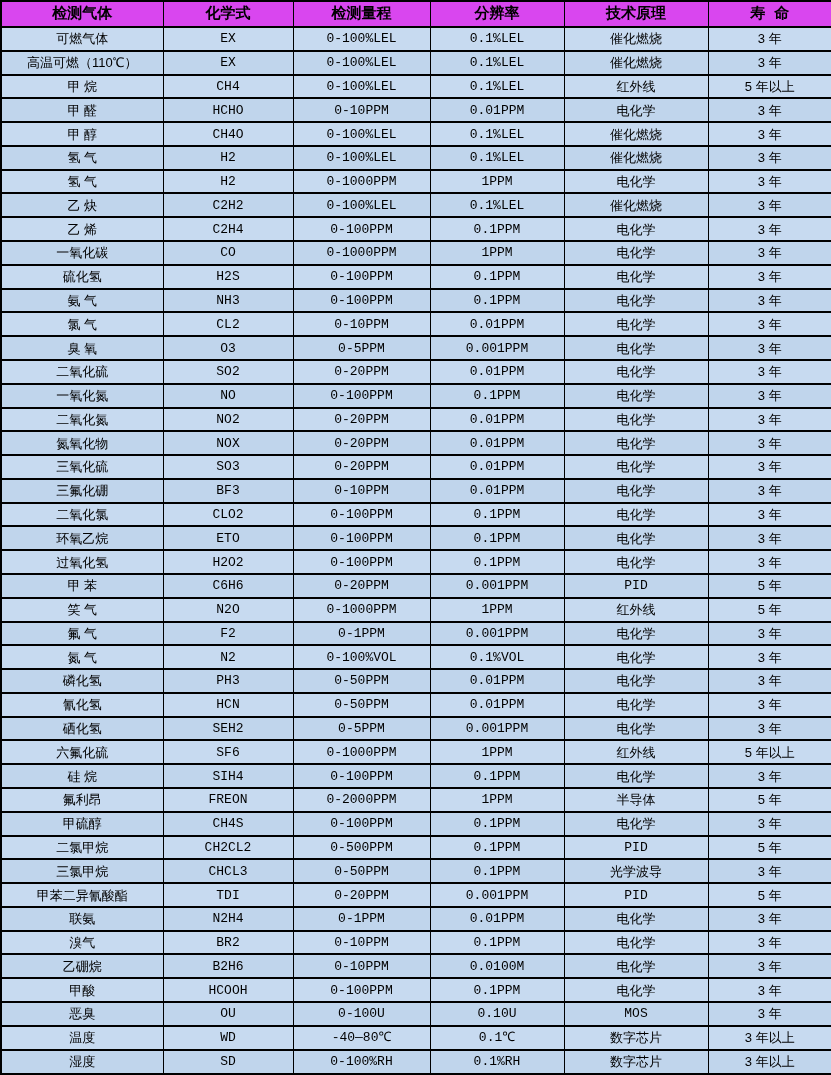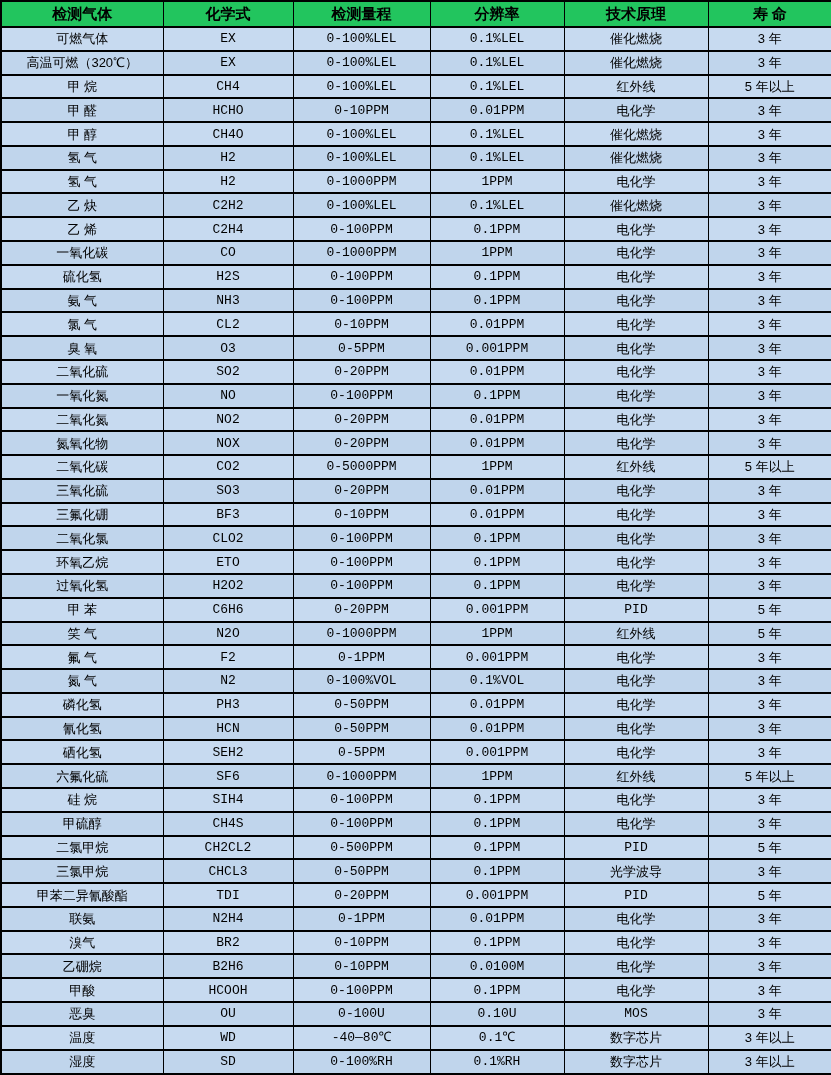--- a/index.html
+++ b/index.html
@@ -21,25 +21,25 @@
     border-width: 2px 1px;
     text-align: center;
     vertical-align: middle;
     padding: 0 2px;
     overflow: hidden;
     white-space: nowrap;
     line-height: 1;
     color: #000000;
   }
   .spec-table thead th {
-    background: #22c55e;
+    background: #d946ef;
     font-size: 15px;
     font-weight: bold;
     height: 24px;
-    font-family: Liberation Serif, serif;
+    font-family: Liberation Mono, monospace;
   }
   .spec-table tbody td {
     background: #c7daf0;
     font-size: 13px;
   }
   .spec-table tbody tr:nth-child(even) td {
     background: #c0d5ec;
   }
   .cjk  { font-family: "Liberation Sans", sans-serif; }
   .mono { font-family: "Liberation Mono", "DejaVu Sans Mono", monospace; }
@@ -69,21 +69,21 @@
   <tbody>
       <tr>
         <td class="cjk">可燃气体</td>
         <td class="mono">EX</td>
         <td class="mono">0-100%LEL</td>
         <td class="mono">0.1%LEL</td>
         <td class="cjk">催化燃烧</td>
         <td class="cjk">3 年</td>
       </tr>
       <tr>
-        <td class="cjk">高温可燃（320℃）</td>
+        <td class="cjk">高温可燃（110℃）</td>
         <td class="mono">EX</td>
         <td class="mono">0-100%LEL</td>
         <td class="mono">0.1%LEL</td>
         <td class="cjk">催化燃烧</td>
         <td class="cjk">3 年</td>
       </tr>
       <tr>
         <td class="cjk">甲 烷</td>
         <td class="mono">CH4</td>
         <td class="mono">0-100%LEL</td>
@@ -203,28 +203,20 @@
         <td class="cjk">电化学</td>
         <td class="cjk">3 年</td>
       </tr>
       <tr>
         <td class="cjk">氮氧化物</td>
         <td class="mono">NOX</td>
         <td class="mono">0-20PPM</td>
         <td class="mono">0.01PPM</td>
         <td class="cjk">电化学</td>
         <td class="cjk">3 年</td>
-      </tr>
-      <tr>
-        <td class="cjk">二氧化碳</td>
-        <td class="mono">CO2</td>
-        <td class="mono">0-5000PPM</td>
-        <td class="mono">1PPM</td>
-        <td class="cjk">红外线</td>
-        <td class="cjk">5 年以上</td>
       </tr>
       <tr>
         <td class="cjk">三氧化硫</td>
         <td class="mono">SO3</td>
         <td class="mono">0-20PPM</td>
         <td class="mono">0.01PPM</td>
         <td class="cjk">电化学</td>
         <td class="cjk">3 年</td>
       </tr>
       <tr>
@@ -325,20 +317,28 @@
       </tr>
       <tr>
         <td class="cjk">硅 烷</td>
         <td class="mono">SIH4</td>
         <td class="mono">0-100PPM</td>
         <td class="mono">0.1PPM</td>
         <td class="cjk">电化学</td>
         <td class="cjk">3 年</td>
       </tr>
       <tr>
+        <td class="cjk">氟利昂</td>
+        <td class="mono">FREON</td>
+        <td class="mono">0-2000PPM</td>
+        <td class="mono">1PPM</td>
+        <td class="cjk">半导体</td>
+        <td class="cjk">5 年</td>
+      </tr>
+      <tr>
         <td class="cjk">甲硫醇</td>
         <td class="mono">CH4S</td>
         <td class="mono">0-100PPM</td>
         <td class="mono">0.1PPM</td>
         <td class="cjk">电化学</td>
         <td class="cjk">3 年</td>
       </tr>
       <tr>
         <td class="cjk">二氯甲烷</td>
         <td class="mono">CH2CL2</td>

